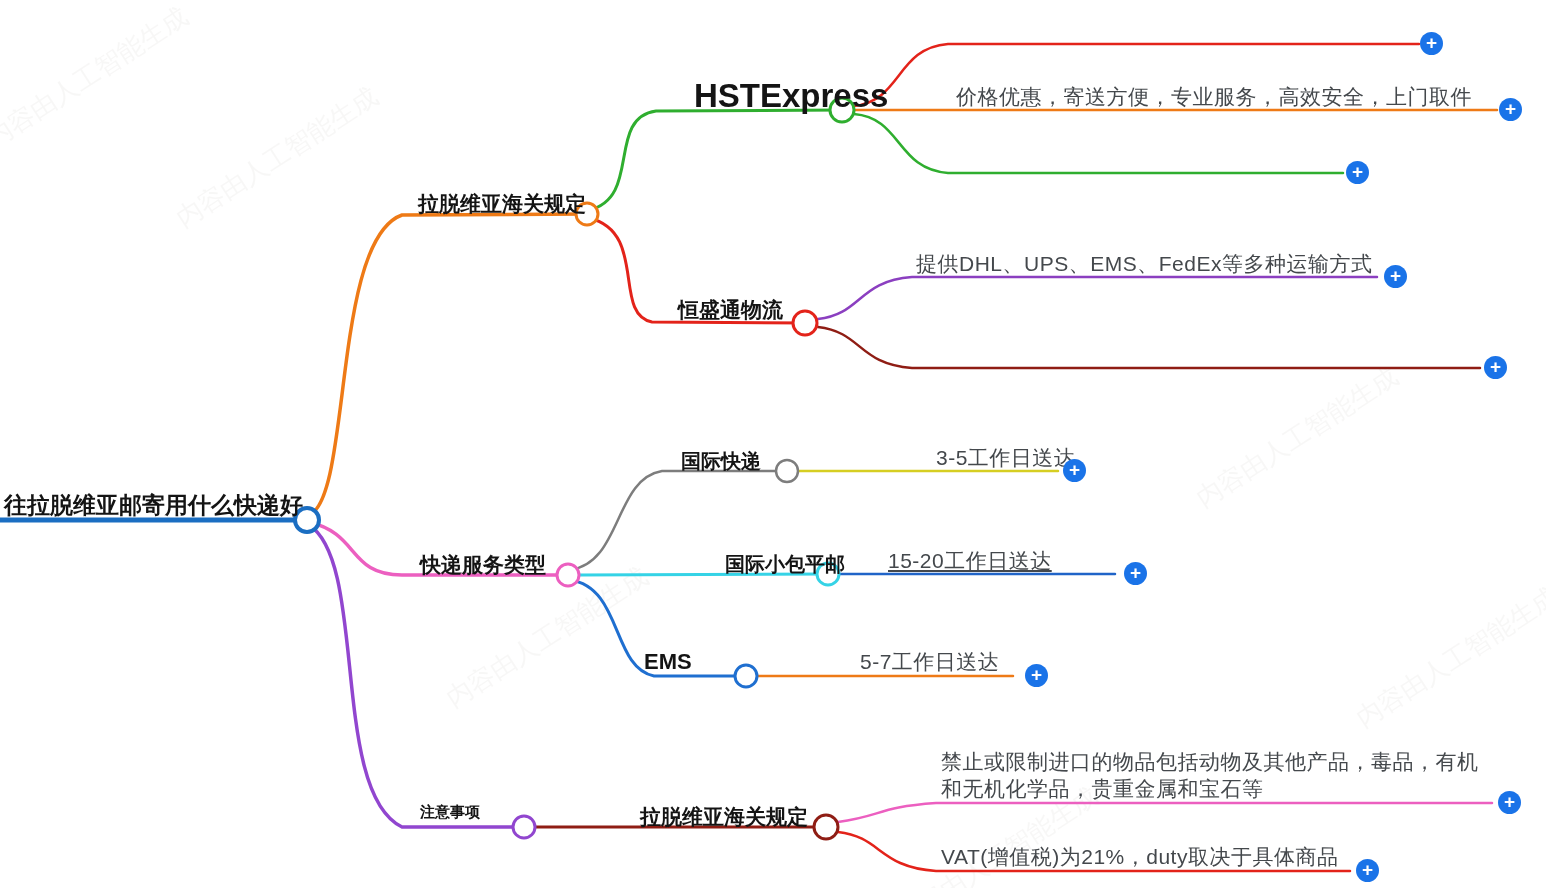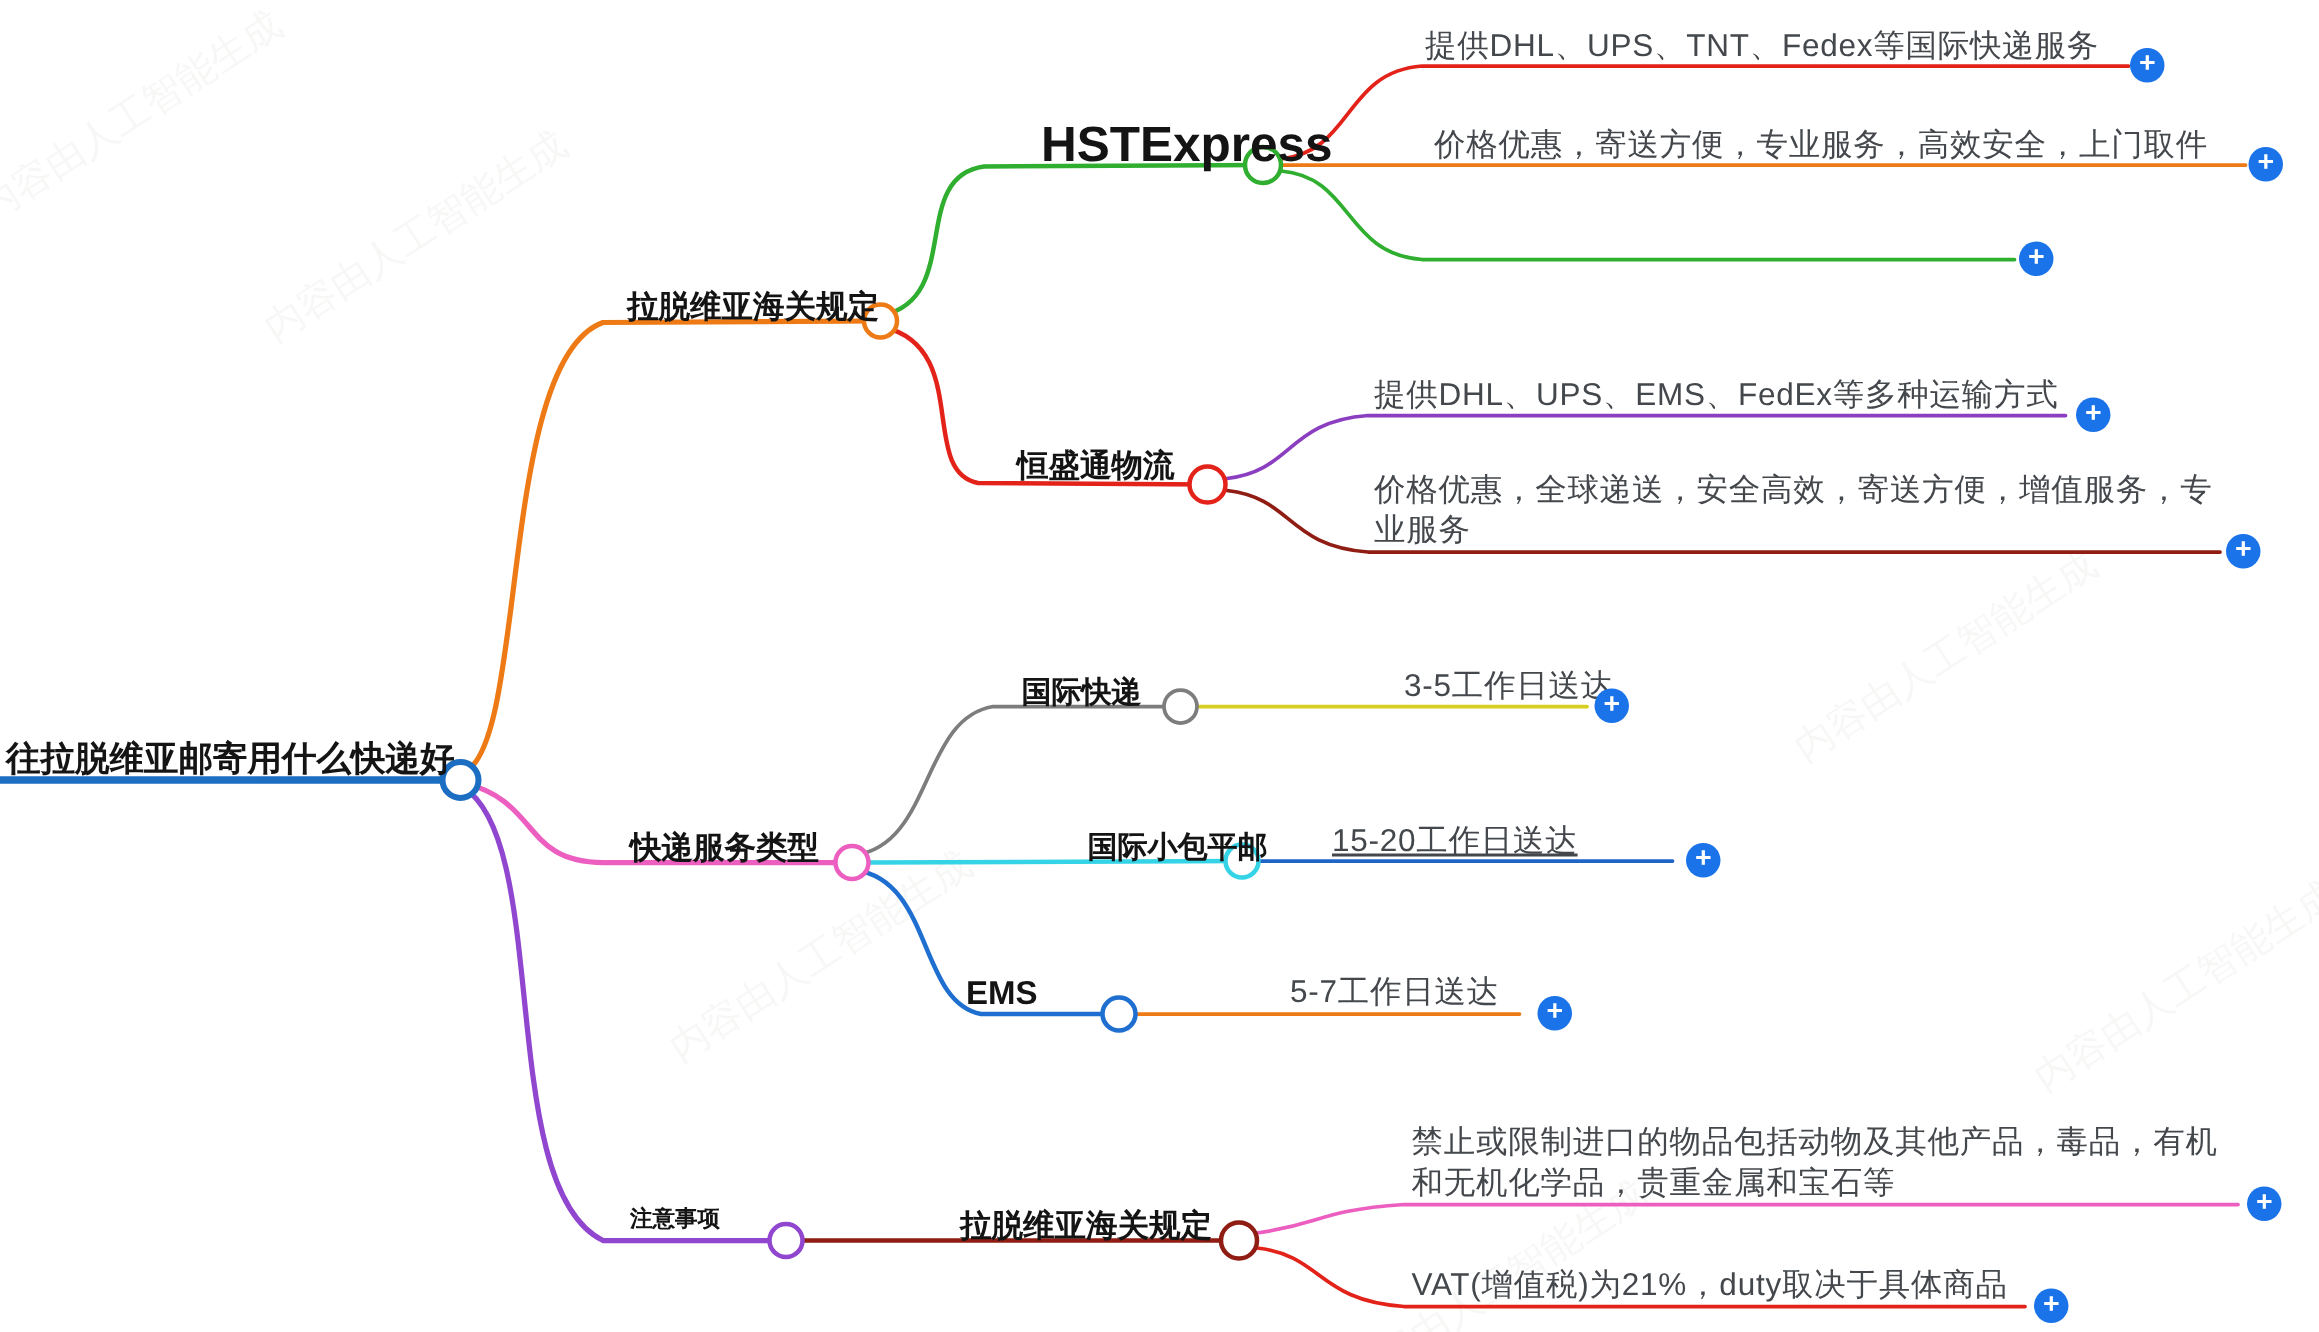--- a/index.html
+++ b/index.html
@@ -81,24 +81,22 @@
   <div class="label" style="left:418px;top:190px;font-size:21px;">拉脱维亚海关规定</div>
   <div class="label" style="left:694px;top:77px;font-size:33px;">HSTExpress</div>
   <div class="label" style="left:678px;top:296px;font-size:21px;">恒盛通物流</div>
   <div class="label" style="left:420px;top:551px;font-size:21px;font-family:Liberation Serif, serif;">快递服务类型</div>
   <div class="label" style="left:681px;top:448px;font-size:20px;">国际快递</div>
   <div class="label" style="left:681px;top:551px;font-size:20px;margin-left:44px;">国际小包平邮</div>
   <div class="label" style="left:644px;top:649px;font-size:22px;">EMS</div>
   <div class="label" style="left:420px;top:803px;font-size:15px;">注意事项</div>
   <div class="label" style="left:640px;top:803px;font-size:21px;">拉脱维亚海关规定</div>
 
-  <div class="leaf" style="left:950px;top:17px;">提供DHL、UPS、TNT、Fedex等国际快递服务</div>
   <div class="leaf" style="left:956px;top:83px;">价格优惠，寄送方便，专业服务，高效安全，上门取件</div>
   <div class="leaf" style="left:916px;top:250px;">提供DHL、UPS、EMS、FedEx等多种运输方式</div>
-  <div class="leaf wrap" style="left:916px;top:313px;width:560px;">价格优惠，全球递送，安全高效，寄送方便，增值服务，专业服务</div>
   <div class="leaf" style="left:936px;top:444px;">3-5工作日送达</div>
   <div class="leaf" style="left:888px;top:547px;text-decoration:underline;">15-20工作日送达</div>
   <div class="leaf" style="left:860px;top:648px;">5-7工作日送达</div>
   <div class="leaf wrap" style="left:941px;top:748px;width:558px;">禁止或限制进口的物品包括动物及其他产品，毒品，有机和无机化学品，贵重金属和宝石等</div>
   <div class="leaf" style="left:941px;top:843px;">VAT(增值税)为21%，duty取决于具体商品</div>
 
   <div class="plus" style="left:1420px;top:32px;"><span>+</span></div>
   <div class="plus" style="left:1499px;top:98px;"><span>+</span></div>
   <div class="plus" style="left:1346px;top:161px;"><span>+</span></div>
   <div class="plus" style="left:1384px;top:265px;"><span>+</span></div>

